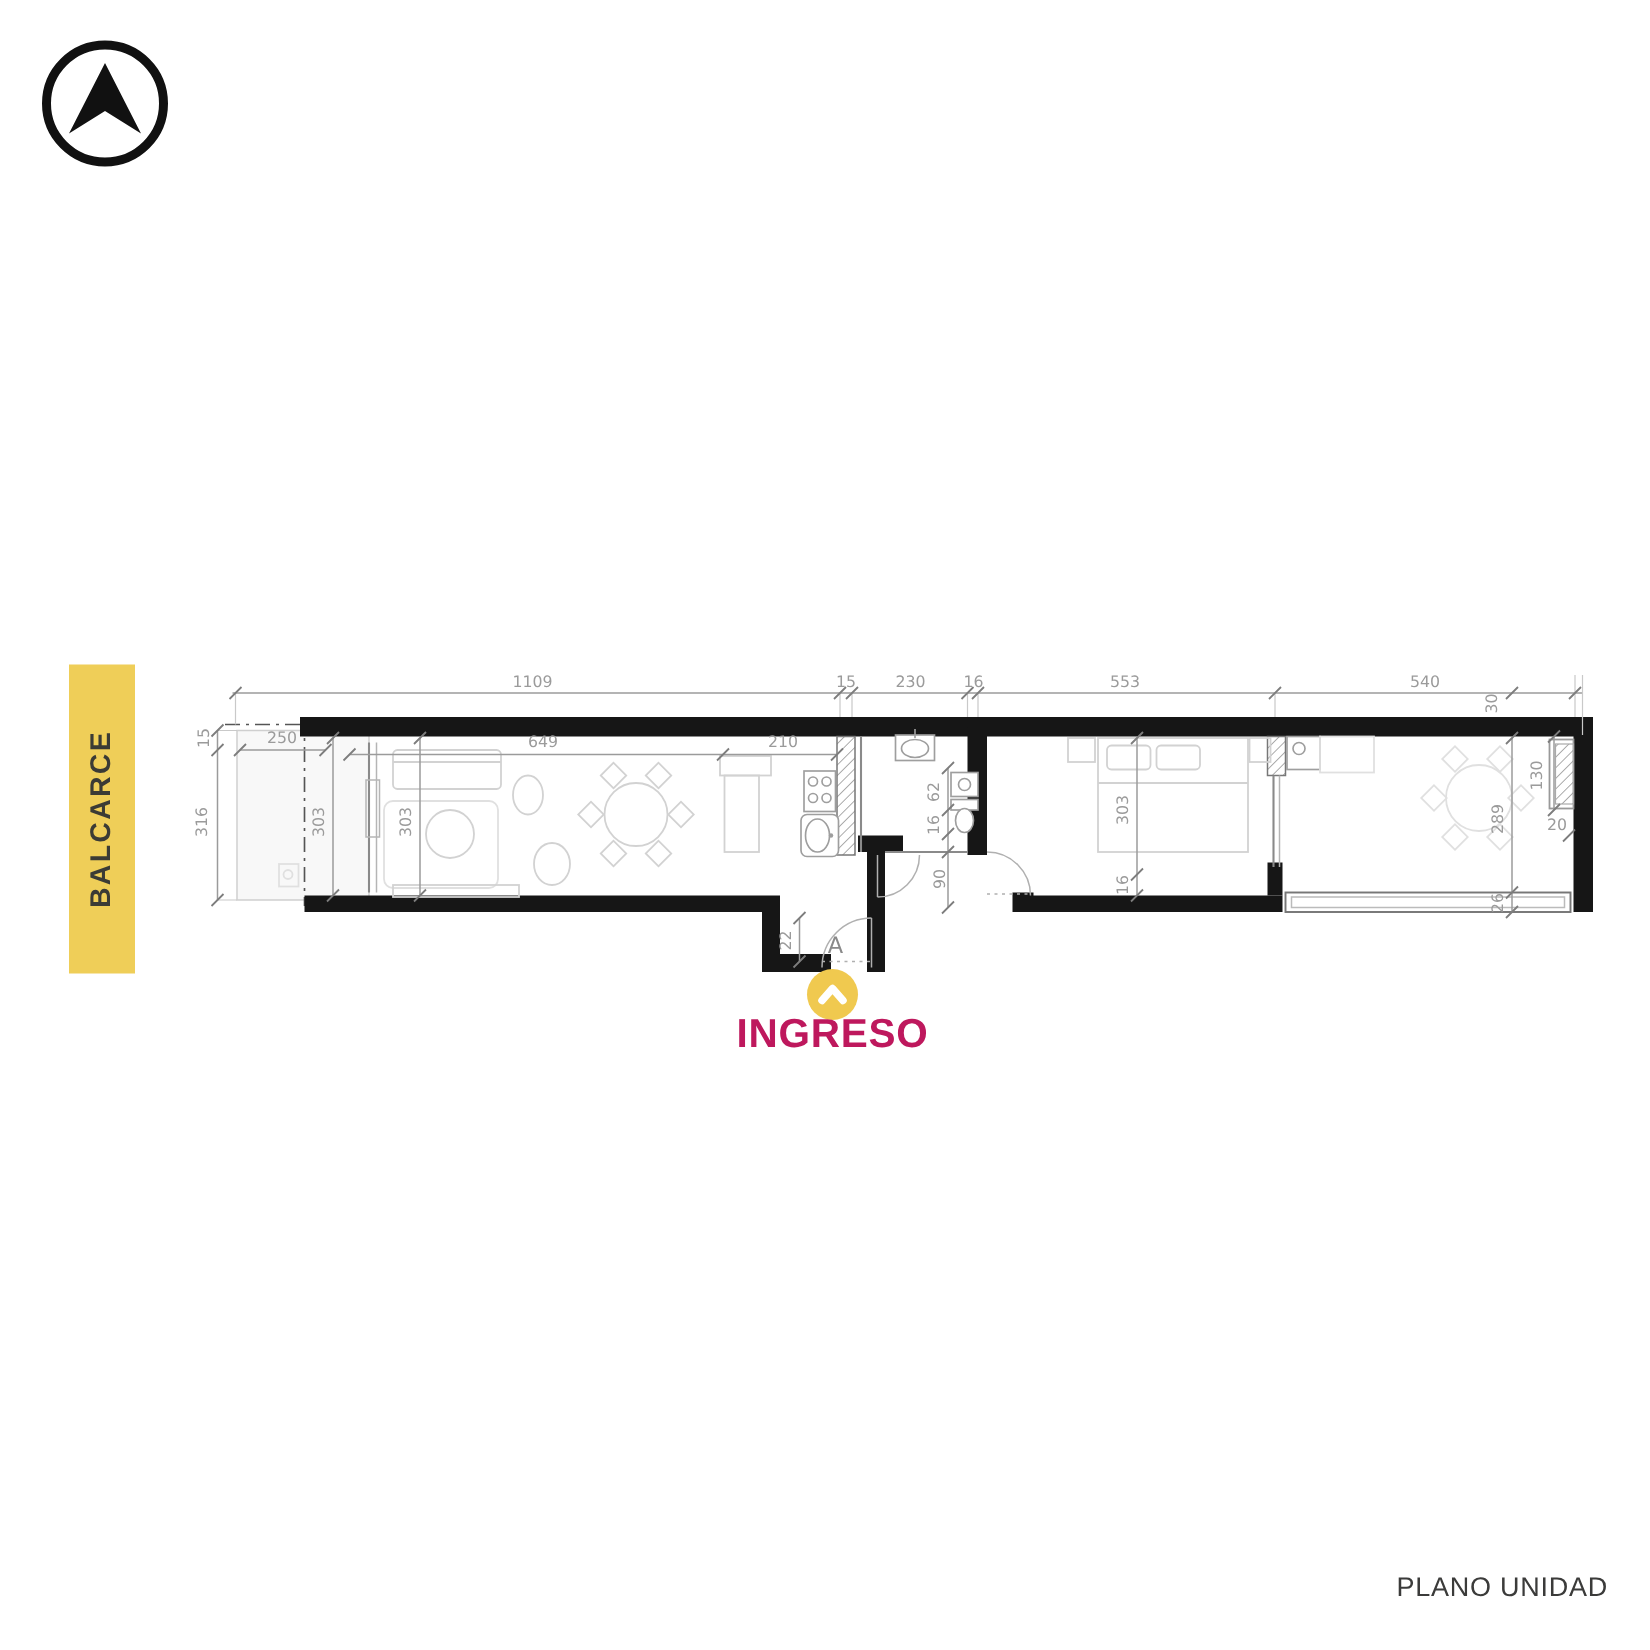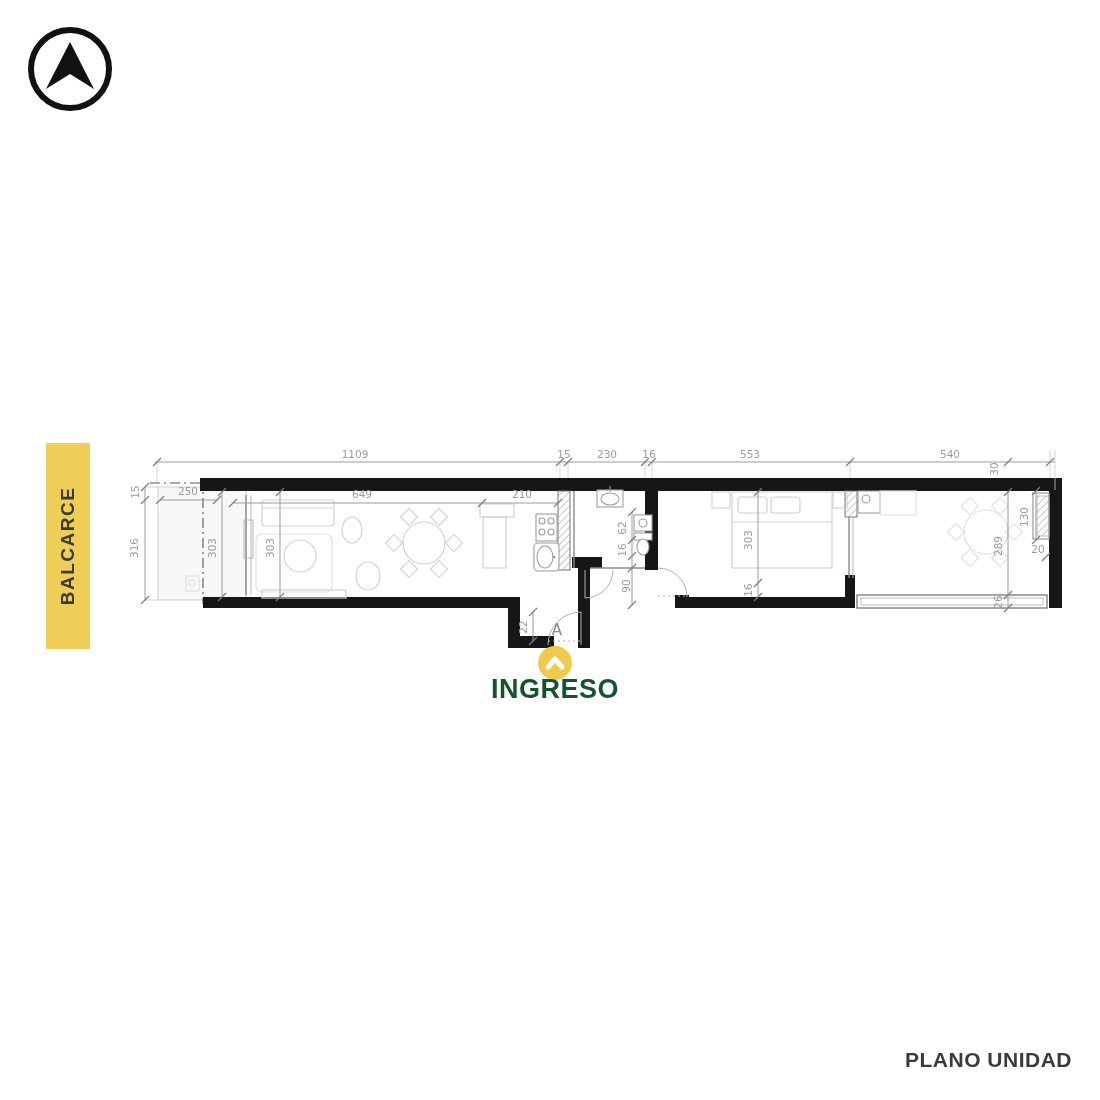--- a/index.html
+++ b/index.html
@@ -25,23 +25,23 @@
   .furn{stroke:#d2d2d2;stroke-width:1.2;fill:none;}
   .furn2{stroke:#e0e0e0;stroke-width:1.2;fill:none;}
   .fixt{stroke:#9e9e9e;stroke-width:1.1;fill:#ffffff;}
   .door{stroke:#b0b0b0;stroke-width:1;fill:none;}
   .dash{stroke:#b0b0b0;stroke-width:1;fill:none;stroke-dasharray:2 3;}
   .dashdot{stroke:#555;stroke-width:1.1;fill:none;stroke-dasharray:10 4 2 4;}
   
   .ingreso-marker{position:absolute;left:538px;top:646px;width:34px;height:34px;border-radius:50%;
           background:#F0C94F;display:flex;align-items:center;justify-content:center;}
   .ingreso-label{position:absolute;left:465px;top:674px;width:180px;text-align:center;
-          font-size:27px;font-weight:bold;color:#14532d;letter-spacing:0.5px;}
-  
-  .footer-title{position:absolute;right:28px;top:1048px;font-size:21px;font-weight:bold;
+          font-size:27px;font-weight:bold;color:#be185d;letter-spacing:0.5px;}
+  
+  .footer-title{position:absolute;right:28px;top:1048px;font-size:18px;font-weight:normal;
           color:#3b3b3a;letter-spacing:0.5px;}
 </style>
 </head>
 <body>
 
 <div class="canvas">
 
   <div class="logo">
     <svg width="88" height="88" viewBox="0 0 88 88">
       <circle cx="44" cy="44" r="39" fill="none" stroke="#111" stroke-width="6"></circle>

